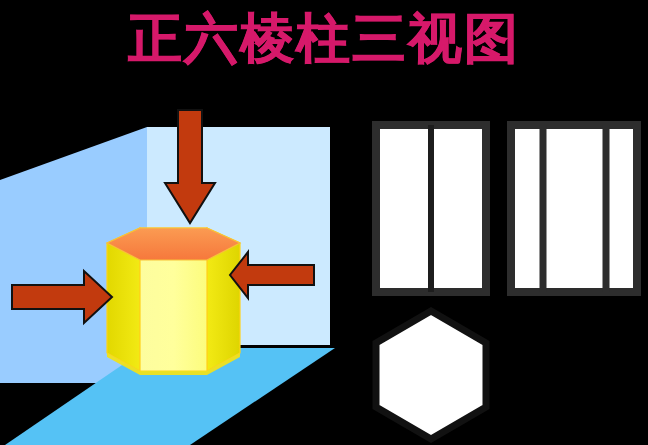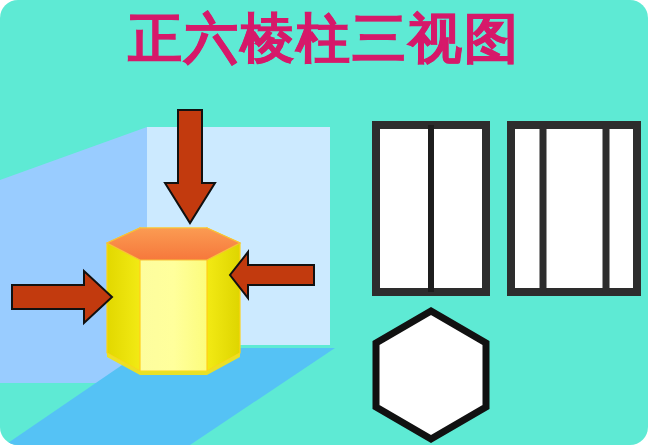--- a/index.html
+++ b/index.html
@@ -7,23 +7,22 @@
     padding: 0;
     background: #ffffff;
   }
   body {
     font-family: "Liberation Sans", sans-serif;
   }
   #canvas {
     position: relative;
     width: 648px;
     height: 445px;
-    background: #5eead4;
+    background: #000000;
     overflow: hidden;
-    border-radius: 18px;
   }
   #title {
     position: absolute;
     left: 0;
     top: 2px;
     width: 648px;
     text-align: center;
     font-family: "Liberation Serif", "DejaVu Serif", serif;
     font-size: 54px;
     font-weight: bold;

